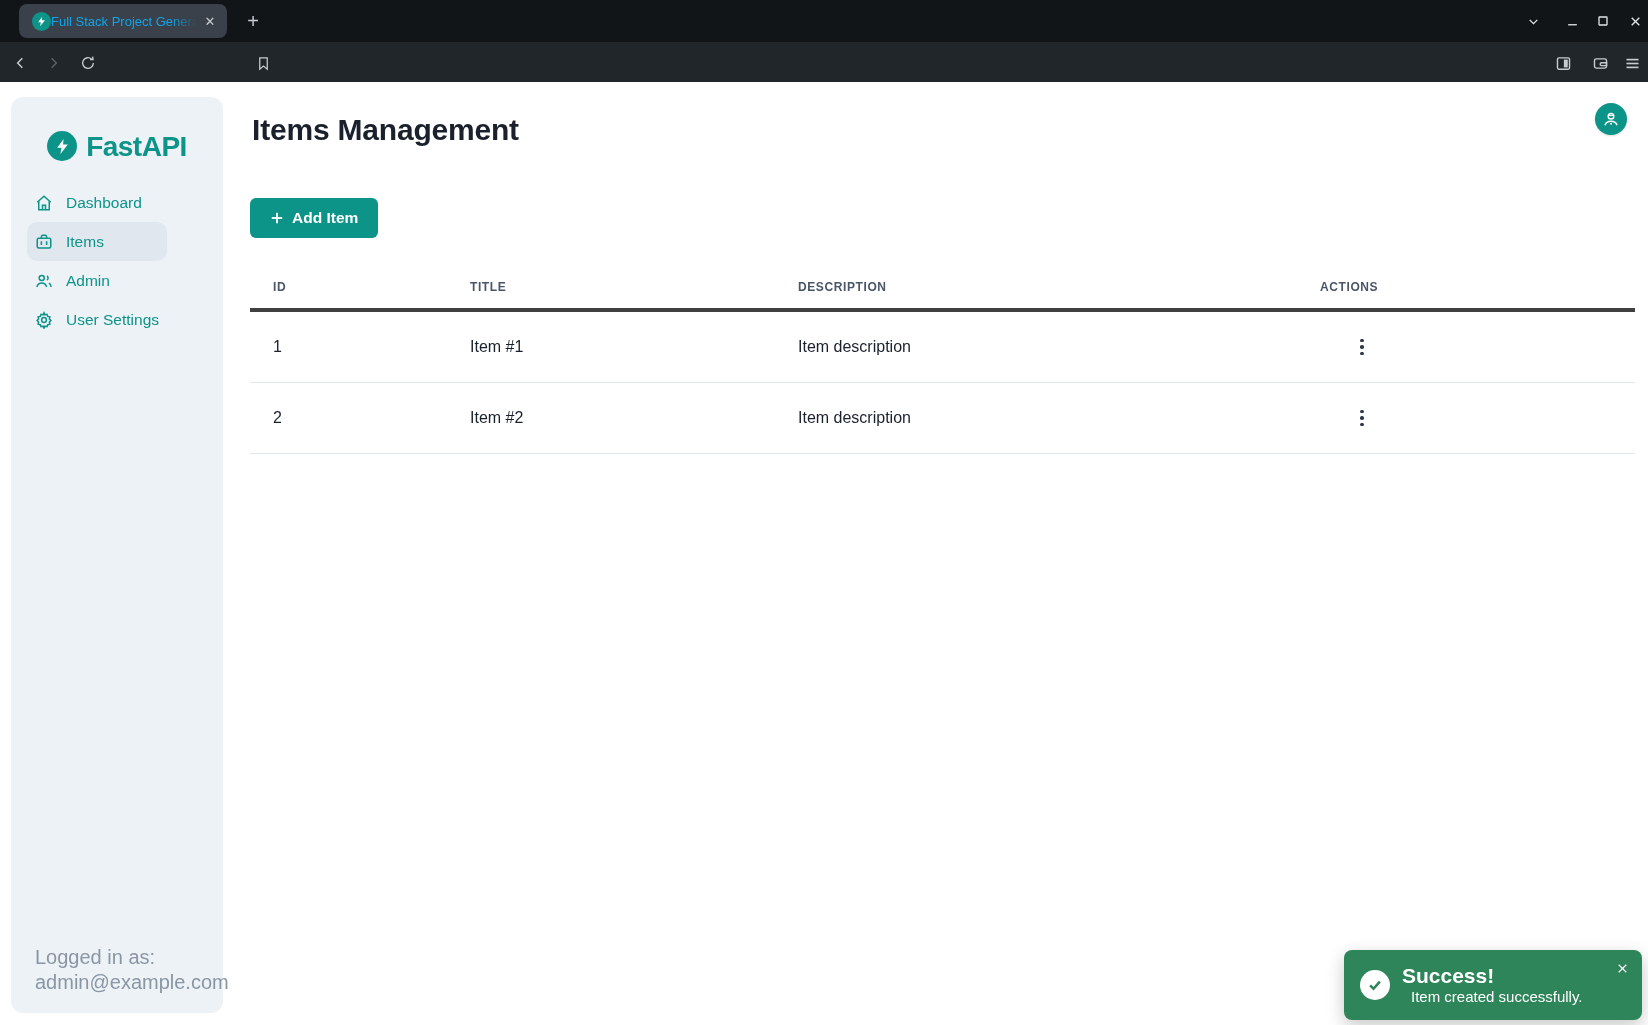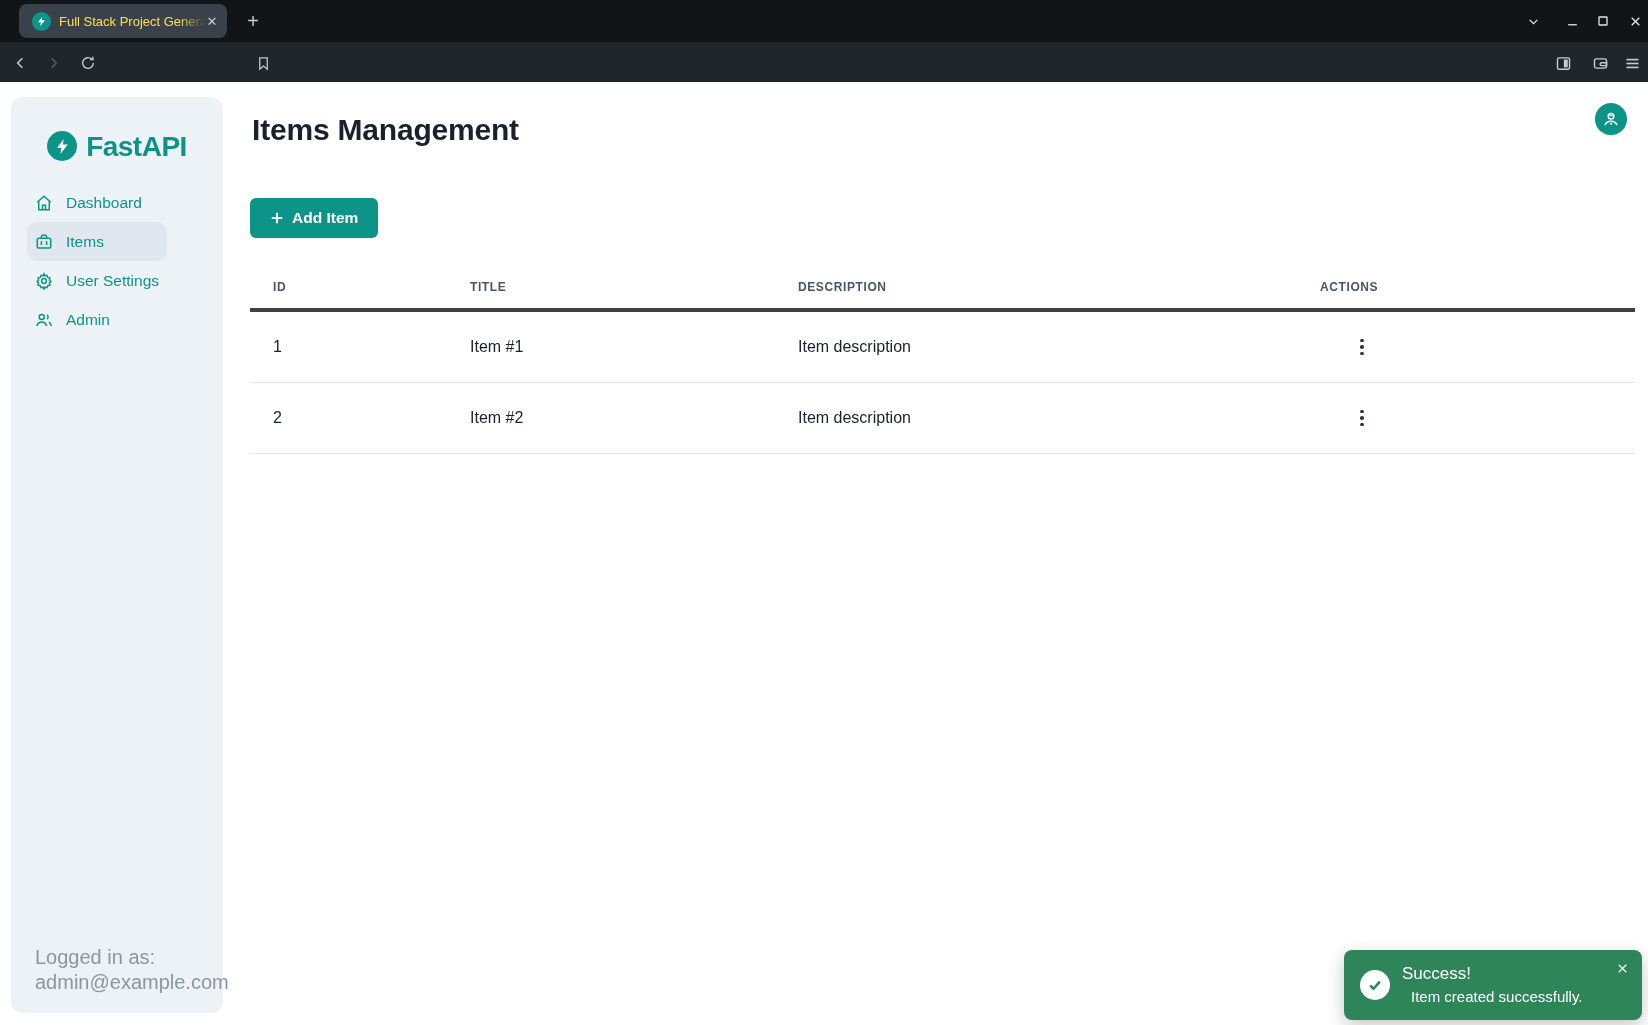--- a/index.html
+++ b/index.html
@@ -3,21 +3,21 @@
 <meta charset="utf-8">
 <style>
   html,body{margin:0;padding:0;background:#000;}
   *{box-sizing:border-box;font-family:"Liberation Sans",sans-serif;}
   #stage{position:relative;width:1648px;height:1025px;overflow:hidden;background:#fff;}
 
   
   .tabbar{position:absolute;left:0;top:0;width:1648px;height:42px;background:#121518;}
   .tab{position:absolute;left:19px;top:4px;width:208px;height:34px;background:#3a414a;border-radius:8px;display:flex;align-items:center;padding:0 8px 0 13px;}
   .favicon{width:19px;height:19px;border-radius:50%;background:#0d9488;display:flex;align-items:center;justify-content:center;flex:none;}
-  .tab-title{color:#fde047;font-size:13px;margin-left:8px;white-space:nowrap;overflow:hidden;width:146px;position:relative;flex:none;}
+  .tab-title{color:#0ea5e9;font-size:13px;margin-left:0;white-space:nowrap;overflow:hidden;width:146px;position:relative;flex:none;}
   .tab-title::after{content:"";position:absolute;right:0;top:0;bottom:0;width:26px;background:linear-gradient(to right,rgba(58,65,74,0),#3a414a);}
   .tab-close{margin-left:auto;color:#c6cbd1;font-size:13px;width:18px;height:18px;display:flex;align-items:center;justify-content:center;border-radius:4px;cursor:pointer;}
   .newtab{position:absolute;left:240px;top:8px;width:26px;height:26px;color:#c6cbd1;font-size:20px;display:flex;align-items:center;justify-content:center;border-radius:6px;}
   .wc{position:absolute;top:8px;width:26px;height:26px;display:flex;align-items:center;justify-content:center;color:#e4e6e9;}
 
   .toolbar{position:absolute;left:0;top:42px;width:1648px;height:40px;background:#21262b;}
   .tbtn{position:absolute;top:8px;width:26px;height:26px;display:flex;align-items:center;justify-content:center;color:#c7ccd1;border-radius:6px;}
   .tbtn.dim{color:#5b6167;}
   .urlbar{position:absolute;left:285px;top:47px;width:1083px;height:30px;background:#2c3138;border-radius:15px;}
   .url-chip{position:absolute;right:0;top:0;width:153px;height:30px;background:#1f242a;border-radius:15px;}
@@ -51,21 +51,21 @@
   .thead{height:47px;border-bottom:4px solid #404040;}
   .thead > div{font-size:12px;font-weight:700;color:#4A5568;letter-spacing:.6px;padding-left:23px;}
   .tbody-row{height:71px;border-bottom:1px solid #E2E8F0;}
   .tbody-row > div{font-size:16px;color:#1A202C;padding-left:23px;}
   .kebab{width:24px;height:28px;margin-left:30px;padding:0;background:none;border:none;display:flex;flex-direction:column;align-items:center;justify-content:center;gap:3px;cursor:pointer;}
   .kebab i{width:3.5px;height:3.5px;border-radius:50%;background:#2D3748;}
 
   
   .toast{position:absolute;left:1344px;top:950px;width:298px;height:70px;background:#2F855A;border-radius:8px;box-shadow:0 6px 18px rgba(0,0,0,.22);color:#fff;}
   .toast-icon{position:absolute;left:16px;top:20px;width:30px;height:30px;border-radius:50%;background:#fff;display:flex;align-items:center;justify-content:center;}
-  .toast-title{position:absolute;left:58px;top:14px;font-size:17px;font-weight:400;text-align:center;}
+  .toast-title{position:absolute;left:58px;top:14px;font-size:21px;font-weight:700;text-align:center;}
   .toast-msg{position:absolute;left:67px;top:38px;font-size:15px;}
   .toast-close{position:absolute;right:10px;top:8px;width:20px;height:20px;background:none;border:none;color:#fff;display:flex;align-items:center;justify-content:center;cursor:pointer;padding:0;}
 </style>
 </head>
 <body>
 
 <div id="stage">
 
   <div class="tabbar">
     <div class="tab">
@@ -208,33 +208,33 @@
           <svg width="18" height="18" viewBox="0 0 24 24" fill="none" stroke="currentColor" stroke-width="2">
               <rect x="3" y="7" width="18" height="13" rx="2"></rect>
               <path d="M8.5 7V5a2 2 0 0 1 2-2h3a2 2 0 0 1 2 2v2"></path>
               <line x1="8.5" y1="11" x2="8.5" y2="16"></line>
               <line x1="15.5" y1="11" x2="15.5" y2="16"></line>
             </svg>
           <span>Items</span>
         </div>
         <div class="nav-item">
           <svg width="18" height="18" viewBox="0 0 24 24" fill="none" stroke="currentColor" stroke-width="2">
-              <circle cx="12" cy="12" r="3.2"></circle>
-              <path d="M12 2.5l1.2 2.6 2.8-.6 1 2.7 2.8.7-.6 2.8 2 2-2 2 .6 2.8-2.8.7-1 2.7-2.8-.6-1.2 2.6-1.2-2.6-2.8.6-1-2.7-2.8-.7.6-2.8-2-2 2-2-.6-2.8 2.8-.7 1-2.7 2.8.6z"></path>
-            </svg>
-          <span>User Settings</span>
-        </div>
-        <div class="nav-item">
-          <svg width="18" height="18" viewBox="0 0 24 24" fill="none" stroke="currentColor" stroke-width="2">
               <circle cx="9" cy="8" r="3.4"></circle>
               <path d="M2.5 20c.8-4 4-5.5 6.5-5.5s5.7 1.5 6.5 5.5"></path>
               <path d="M16 5.2a3.4 3.4 0 0 1 0 5.6"></path>
               <path d="M18.5 14.8c2 .8 2.8 2.6 3 5.2"></path>
             </svg>
           <span>Admin</span>
+        </div>
+        <div class="nav-item">
+          <svg width="18" height="18" viewBox="0 0 24 24" fill="none" stroke="currentColor" stroke-width="2">
+              <circle cx="12" cy="12" r="3.2"></circle>
+              <path d="M12 2.5l1.2 2.6 2.8-.6 1 2.7 2.8.7-.6 2.8 2 2-2 2 .6 2.8-2.8.7-1 2.7-2.8-.6-1.2 2.6-1.2-2.6-2.8.6-1-2.7-2.8-.7.6-2.8-2-2 2-2-.6-2.8 2.8-.7 1-2.7 2.8.6z"></path>
+            </svg>
+          <span>User Settings</span>
         </div>
       </div>
 
       <div class="side-footer">
         <div>Logged in as:</div>
         <div>admin@example.com</div>
       </div>
     </div>
 
     <div class="avatar-btn">

